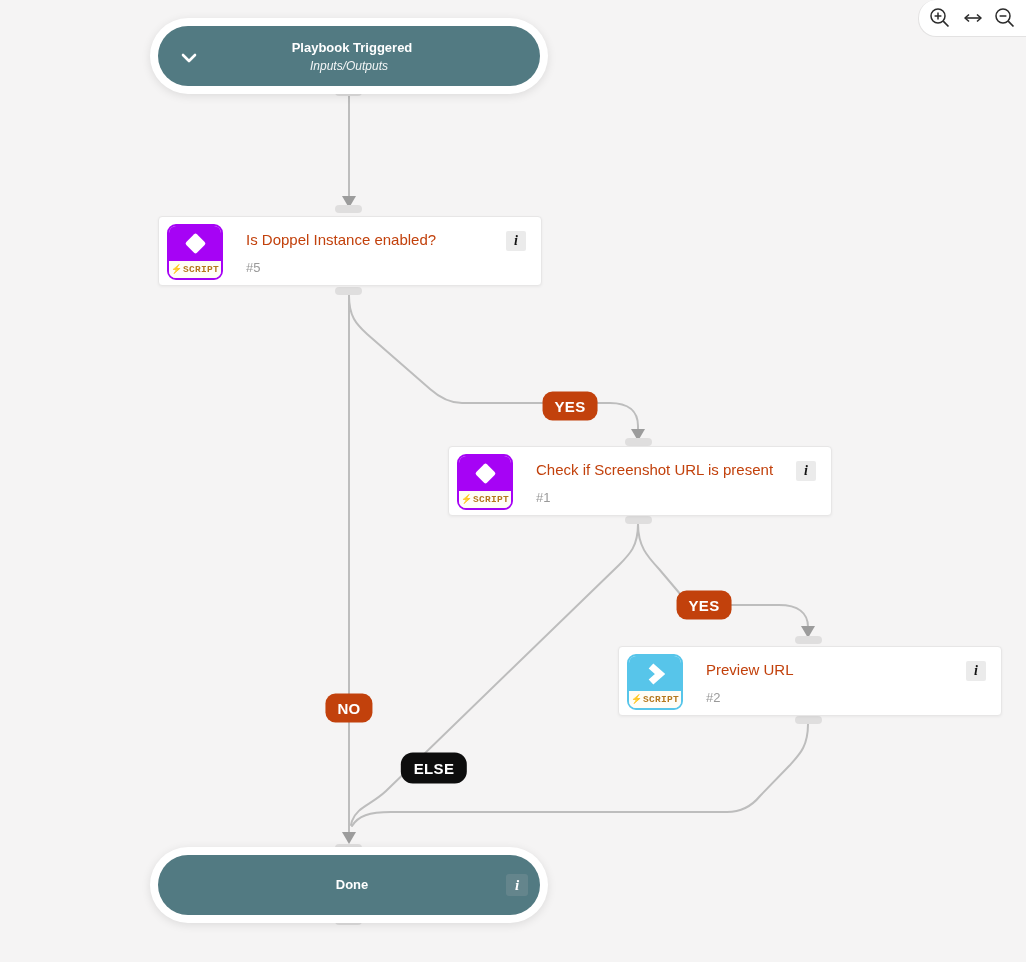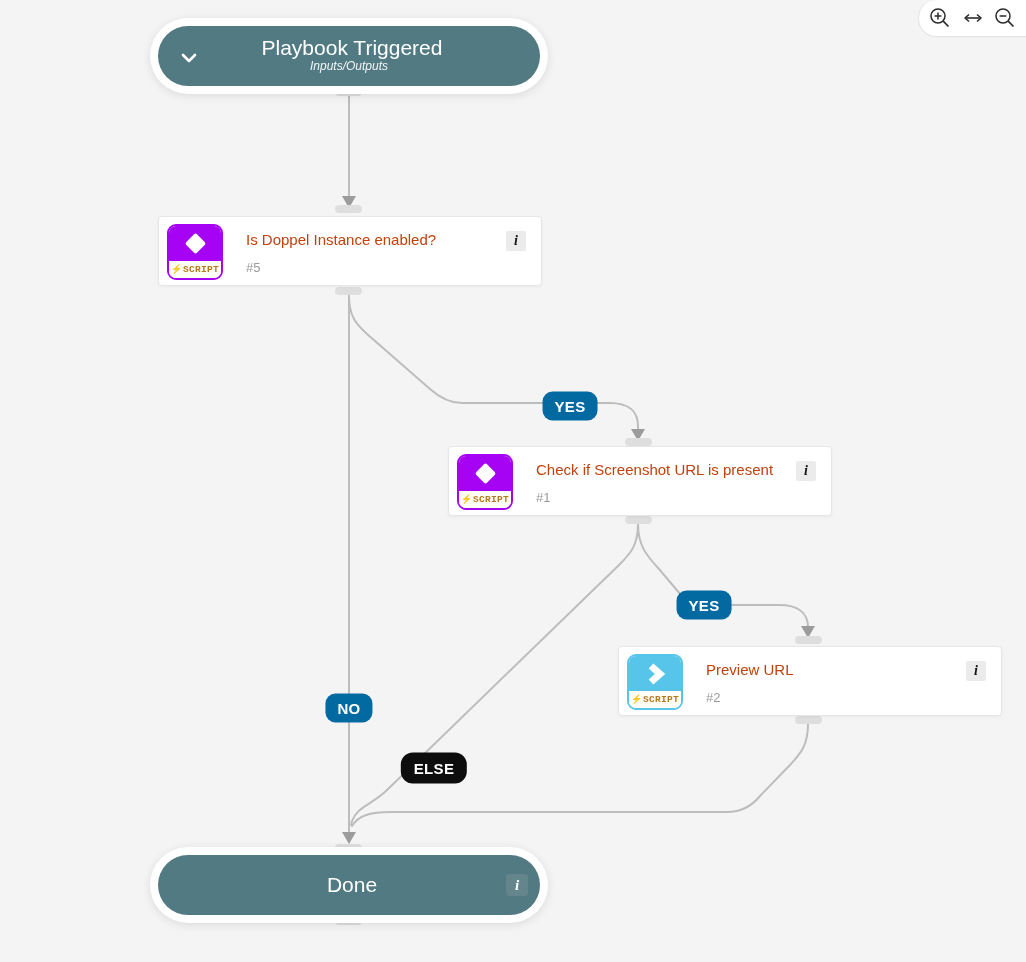--- a/index.html
+++ b/index.html
@@ -13,21 +13,21 @@
   svg.wires path{stroke:#bdbdbd;stroke-width:2;fill:none;stroke-linecap:round;stroke-linejoin:round;}
   svg.wires polygon{fill:#9c9c9c;}
 
   .tab{position:absolute;width:27px;height:8px;background:#dfdede;border-radius:4px;z-index:2;}
 
   
   .pill-outer{position:absolute;width:398px;height:76px;background:#ffffff;border-radius:38px;
     box-shadow:0 2px 10px rgba(0,0,0,0.10);z-index:3;}
   .pill-inner{position:absolute;left:8px;top:8px;right:8px;bottom:8px;background:#527a82;border-radius:30px;
     display:flex;flex-direction:column;align-items:center;justify-content:center;color:#fff;}
-  .pill-title{font-size:21px;font-weight:400;line-height:20px;margin-left:6px;}
+  .pill-title{font-size:13px;font-weight:700;line-height:20px;margin-left:6px;}
   .pill-sub{font-size:12px;font-weight:400;font-style:italic;line-height:17px;color:rgba(255,255,255,0.93);}
   .pill-chevron{position:absolute;left:22px;top:50%;transform:translateY(-50%);width:18px;height:12px;cursor:pointer;}
   .pill-info{position:absolute;right:12px;top:50%;transform:translateY(-50%);width:22px;height:22px;background:#64858c;
     border-radius:3px;display:flex;align-items:center;justify-content:center;color:#fff;
     font-family:"Liberation Serif",serif;font-style:italic;font-weight:700;font-size:15px;cursor:pointer;}
 
   
   .task{position:absolute;width:382px;height:68px;background:#fff;border:1px solid #e7e6e6;border-radius:4px;
     box-shadow:0 1px 3px rgba(0,0,0,0.05);z-index:3;cursor:pointer;}
   .ticon{position:absolute;left:8px;top:7px;width:52px;height:52px;border-radius:9px;overflow:hidden;}
@@ -40,21 +40,21 @@
   .ticon .strip{height:17px;background:#fffdf6;display:flex;align-items:center;justify-content:center;gap:1px;}
   .ticon .bolt{font-size:9px;line-height:9px;color:#f5a623;}
   .ticon .script{font-family:"Liberation Mono",monospace;font-weight:700;font-size:9.5px;color:#b5791f;letter-spacing:0.3px;text-align:center;}
   .task .title{position:absolute;left:87px;top:14px;font-size:15px;color:#c2410c;}
   .task .tid{position:absolute;left:87px;top:43px;font-size:13px;color:#9a9a9a;}
   .task .info{position:absolute;right:15px;top:14px;width:20px;height:20px;background:#ebebeb;border-radius:2px;
     display:flex;align-items:center;justify-content:center;color:#141414;
     font-family:"Liberation Serif",serif;font-style:italic;font-weight:700;font-size:14px;cursor:pointer;}
 
   
-  .lbl{position:absolute;transform:translate(-50%,-50%);background:#0369a1;color:#fff;
+  .lbl{position:absolute;transform:translate(-50%,-50%);background:#c2410c;color:#fff;
     font-weight:700;font-size:15px;padding:6px 12px;border-radius:10px;z-index:4;letter-spacing:0.3px;}
   .lbl.else{background:#0d0d0d;border-radius:12px;padding:7px 13px;margin-left:17px;}
 
   
   .toolbar{position:absolute;right:0;top:0;width:108px;height:37px;background:#fff;border:1px solid #e3e2e2;
     border-right:none;border-top:none;border-radius:18px 0 0 18px;display:flex;align-items:center;
     justify-content:space-evenly;z-index:5;box-sizing:border-box;}
   .tool{width:24px;height:24px;display:flex;align-items:center;justify-content:center;cursor:pointer;}
 </style>
 </head>

